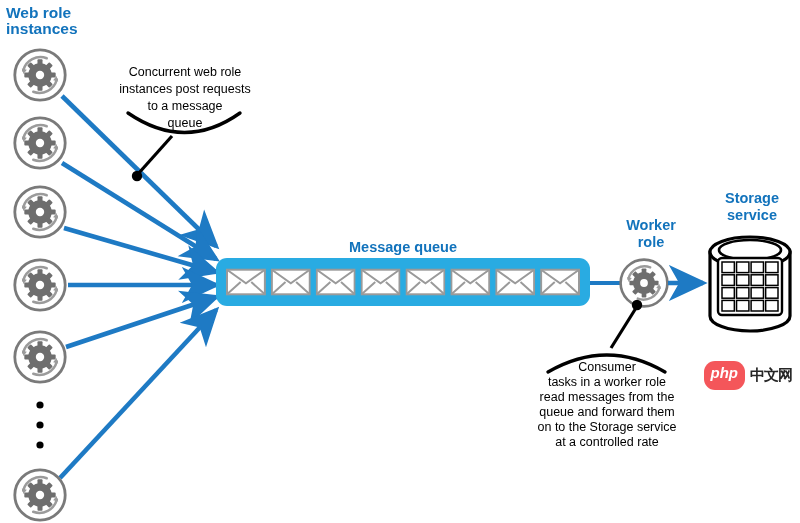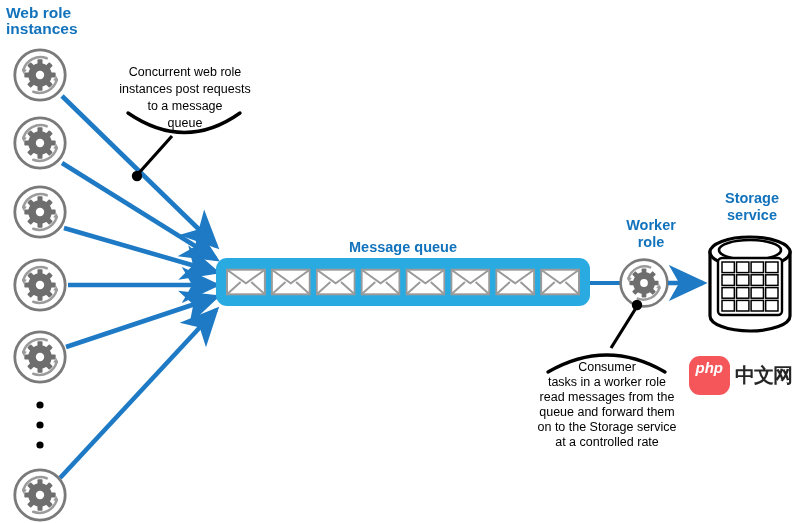--- a/index.html
+++ b/index.html
@@ -14,24 +14,24 @@
   #diagram-root{position:relative;width:800px;height:398px;}
   svg#scene{position:absolute;left:0;top:0;width:800px;height:523px;}
 
   .hdr{font-weight:bold;}
   text{font-family:"Liberation Sans", sans-serif;}
 
   
   .wm{position:absolute;right:8px;bottom:10px;display:flex;align-items:center;height:26px;}
   .wm-php{
     background:#f4565a;color:#ffffff;font-weight:bold;font-style:italic;
-    font-size:15px;line-height:22px;padding:1px 7px 16px 7px;border-radius:11px;
+    font-size:15px;line-height:22px;padding:1px 7px 6px 7px;border-radius:11px;
     letter-spacing:0px;
   }
-  .wm-cn{color:#262626;font-weight:bold;font-size:20px;margin-left:5px;letter-spacing:-1px;}
+  .wm-cn{color:#262626;font-weight:bold;font-size:15px;margin-left:5px;letter-spacing:-1px;}
 </style>
 </head>
 <body>
 
 <div id="diagram-root">
 
   <svg id="scene" viewBox="0 0 800 523">
     <defs>
 
       <marker id="ah-blue" markerWidth="9" markerHeight="9" refX="7.4" refY="4.2" orient="auto" markerUnits="strokeWidth">

